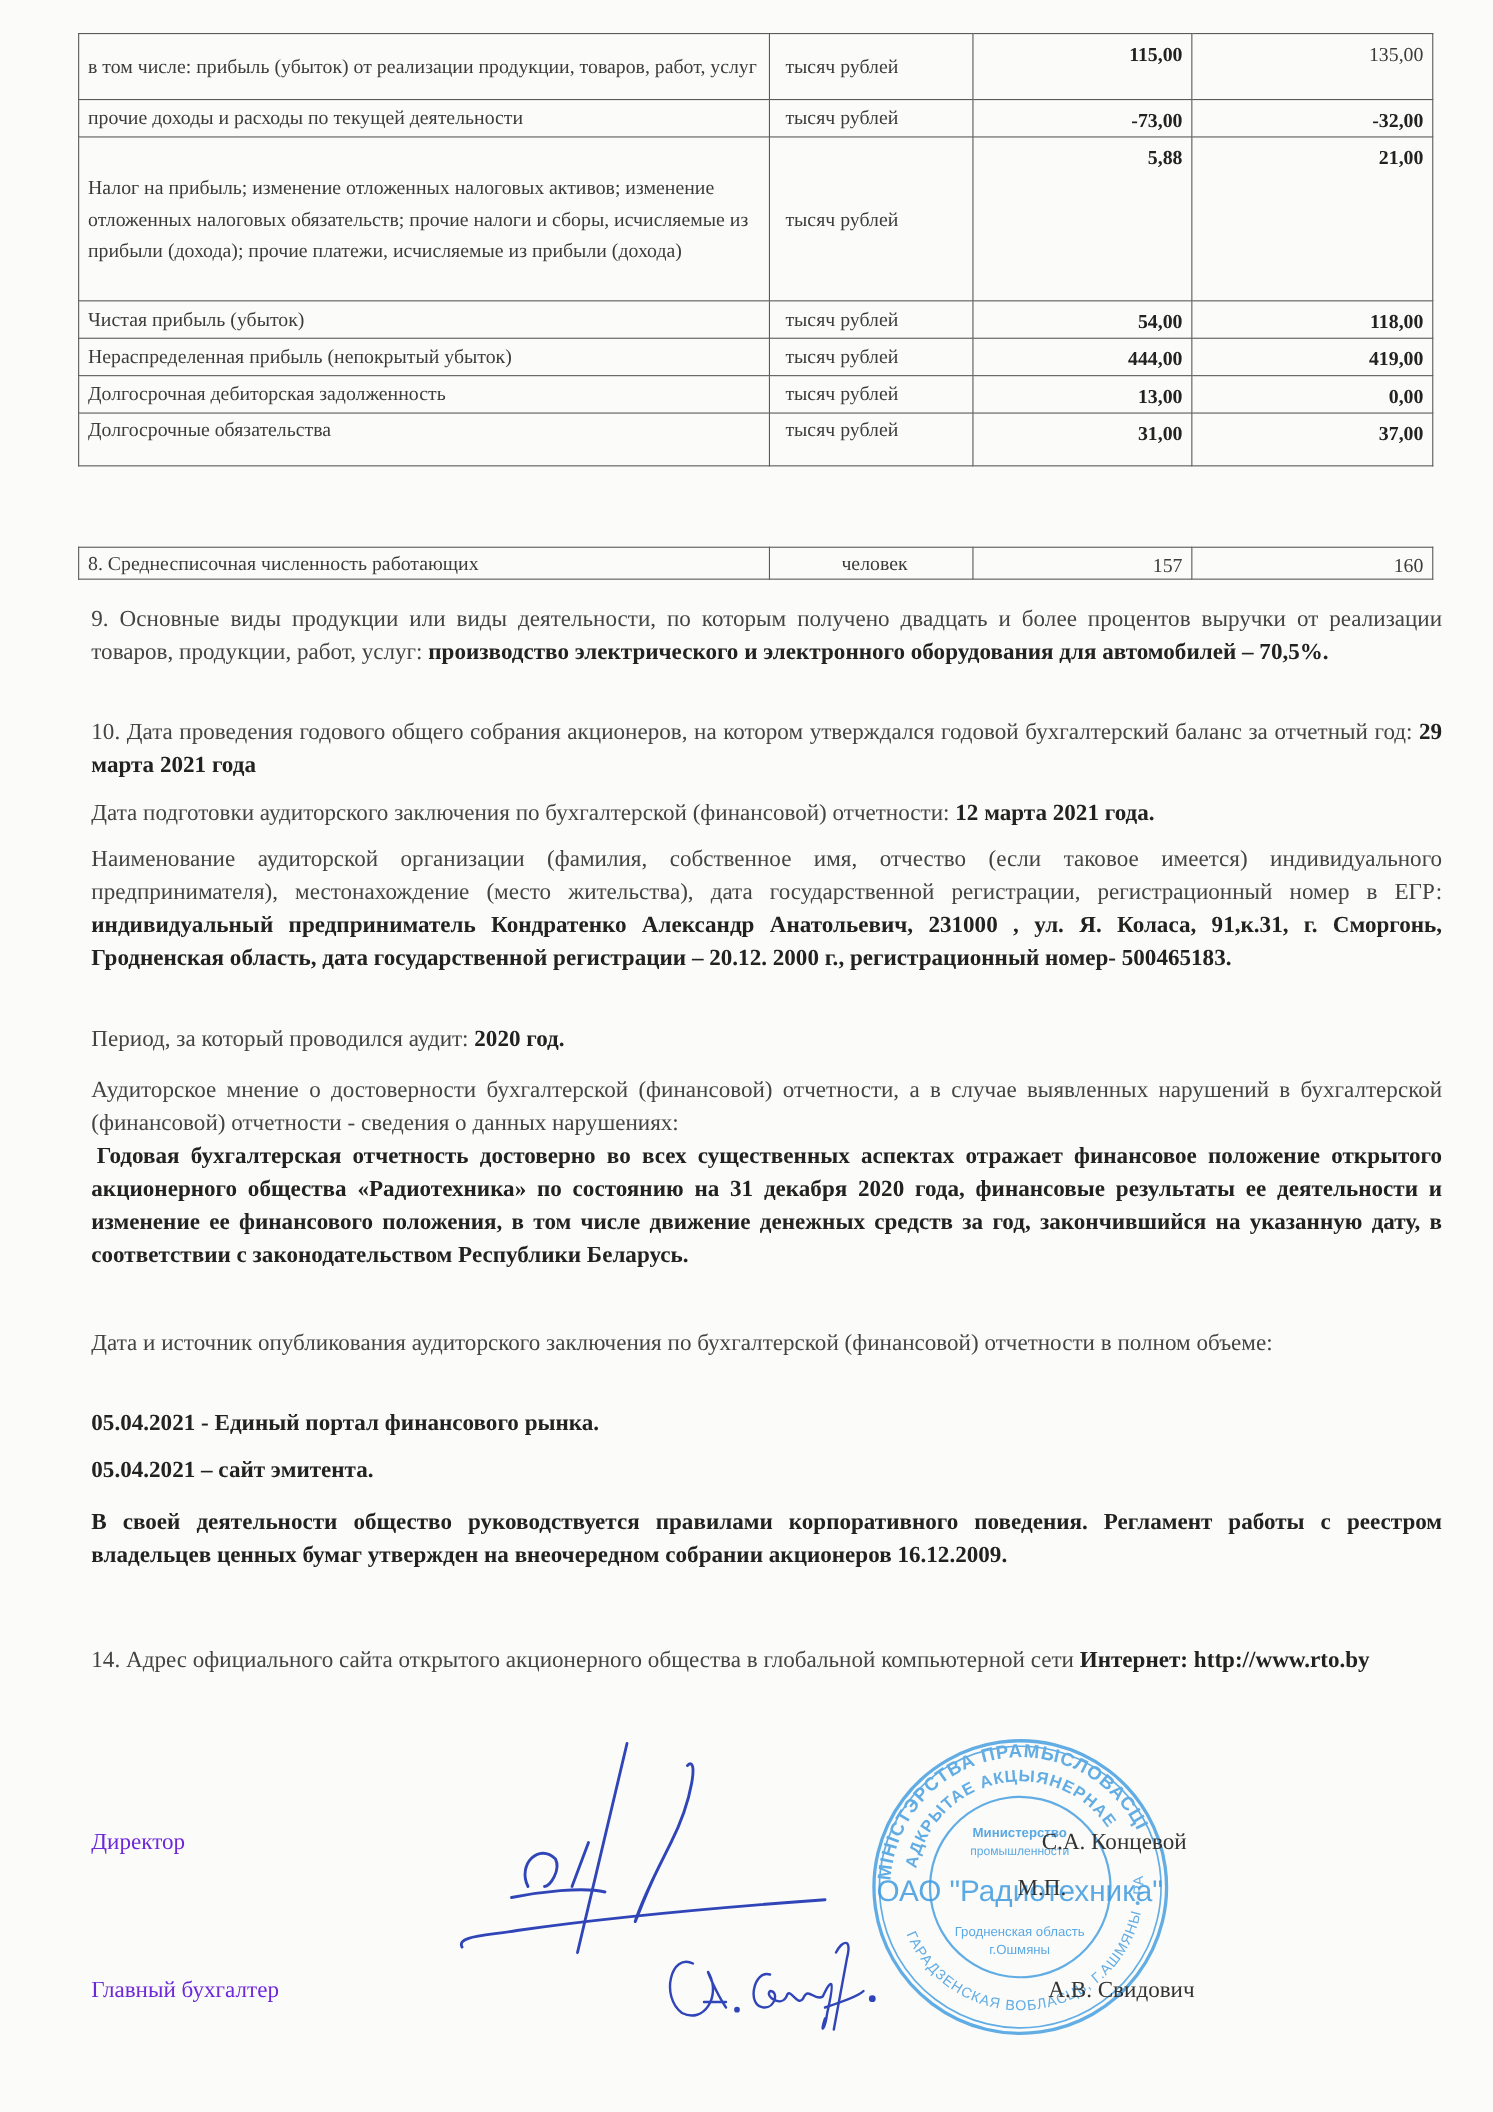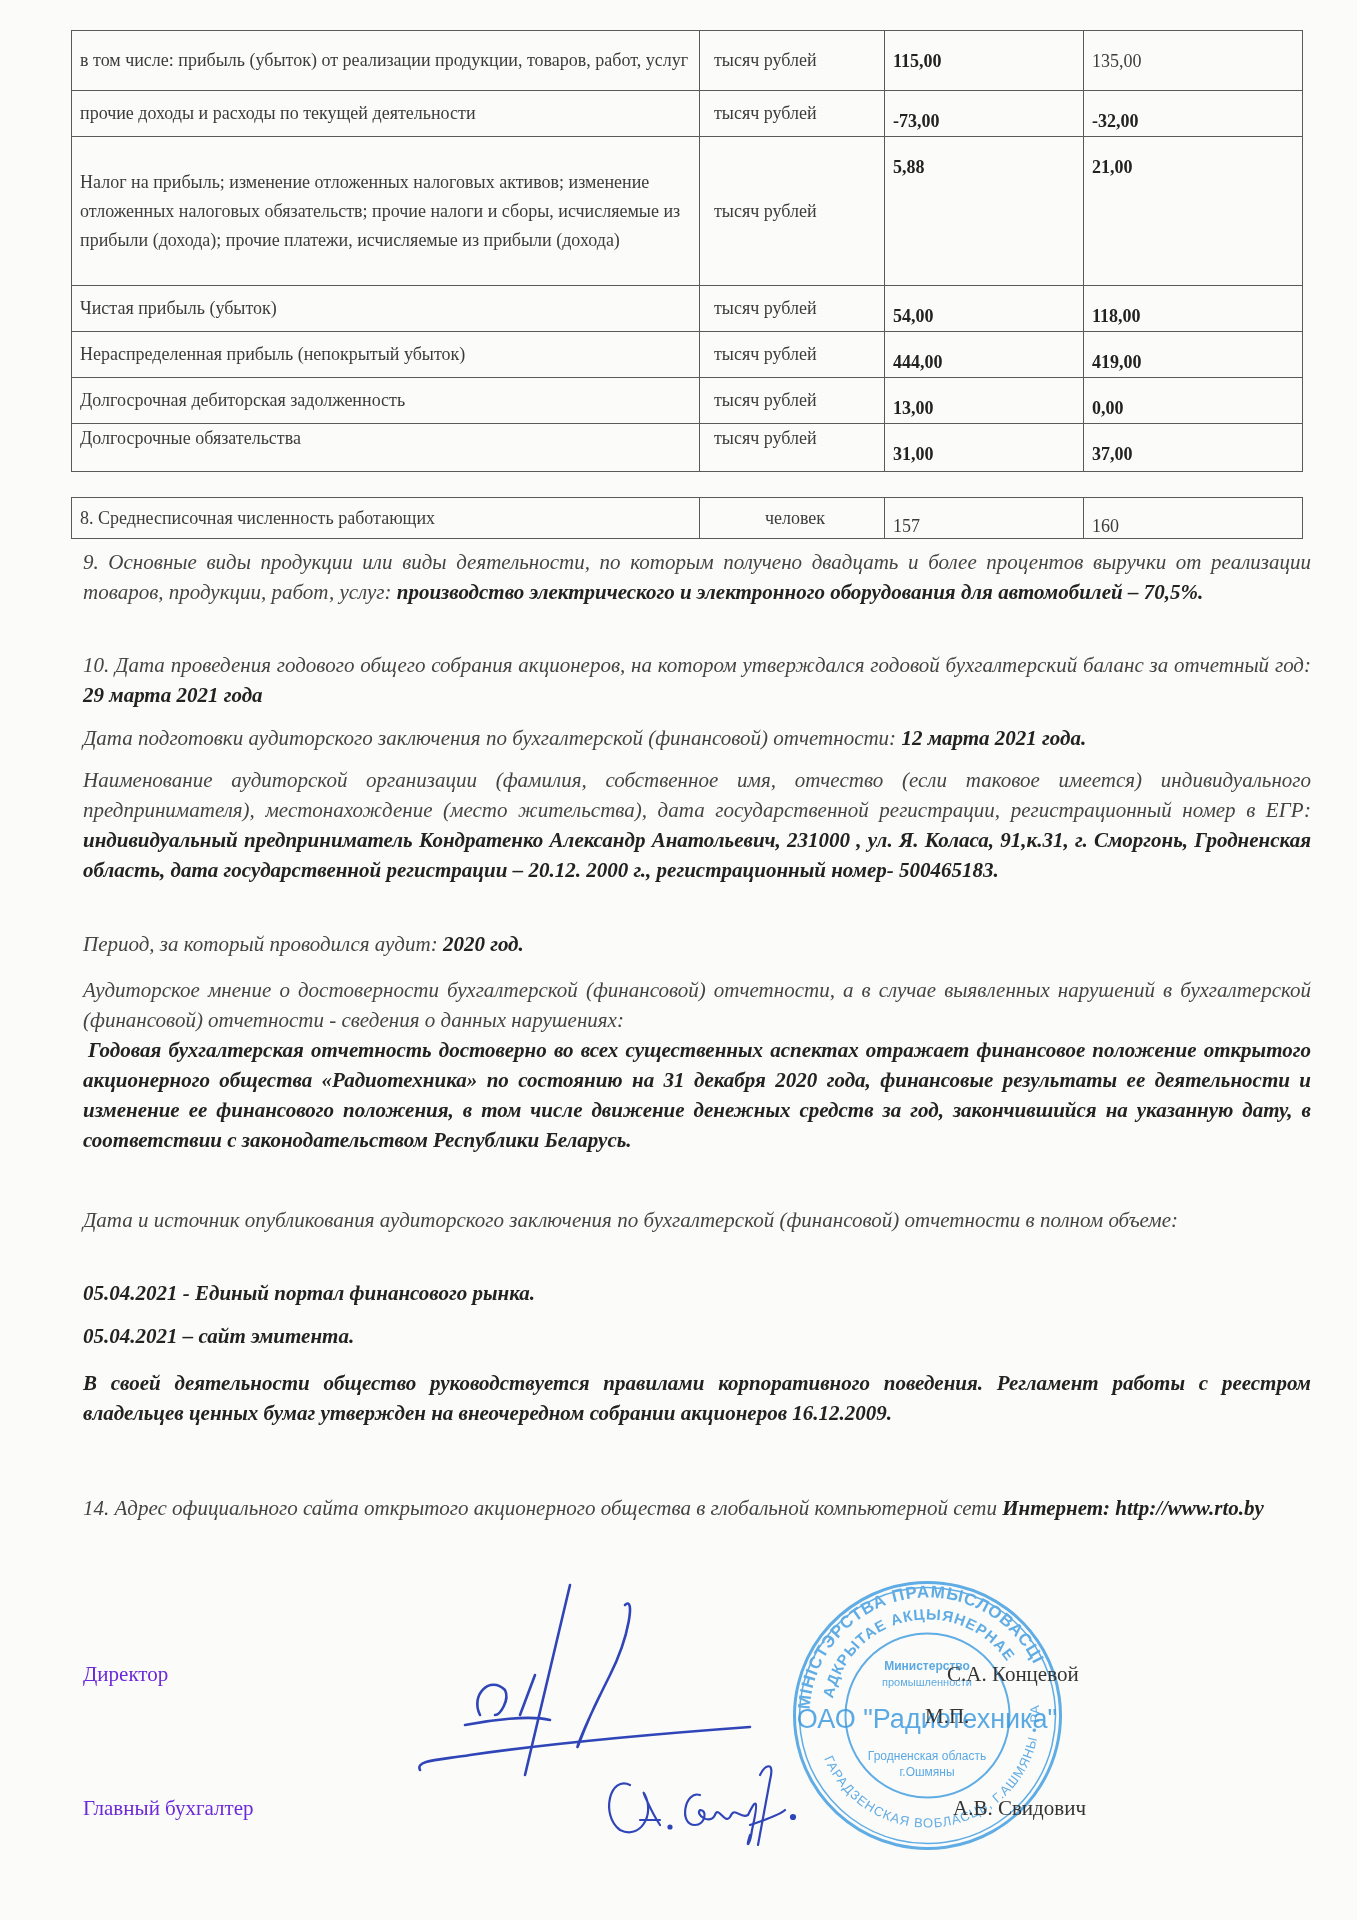--- a/index.html
+++ b/index.html
@@ -12,27 +12,27 @@
   .abs { position: absolute; }
   table.fin {
     position: absolute; left: 71px; top: 30px; width: 1231px;
     border-collapse: collapse; table-layout: fixed;
     font-size: 18px; color: #3c3c3c;
   }
   table.fin td {
     border: 1.5px solid #5a5a5a; padding: 0 8px; vertical-align: middle;
     line-height: 29px;
   }
-  table.fin td.num { vertical-align: top; font-weight: bold; color: #222; padding-top: 16px; }
+  table.fin td.num { vertical-align: top; font-weight: bold; color: #222; padding-top: 4px; text-align: right; }
   table.fin td.num.reg { font-weight: normal; color: #3c3c3c; }
   table.fin td.unit { text-align: left; padding-left: 14px; }
   table.fin td.unit.center { text-align: center; }
   .para {
     position: absolute; left: 83px; width: 1228px;
-    font-size: 21px; line-height: 30px; text-align: justify; color: #444; font-style: italic;
+    font-size: 21px; line-height: 30px; text-align: justify; color: #444;
   }
   .para b { color: #222; }
   .sig-label { position: absolute; font-size: 21px; color: #6d28d9; }
   .stamp-text { font-family: "Liberation Sans", "DejaVu Sans", sans-serif; fill: #3f9be0; }
 </style>
 </head>
 <body>
 
 <table class="fin">
   <colgroup>

